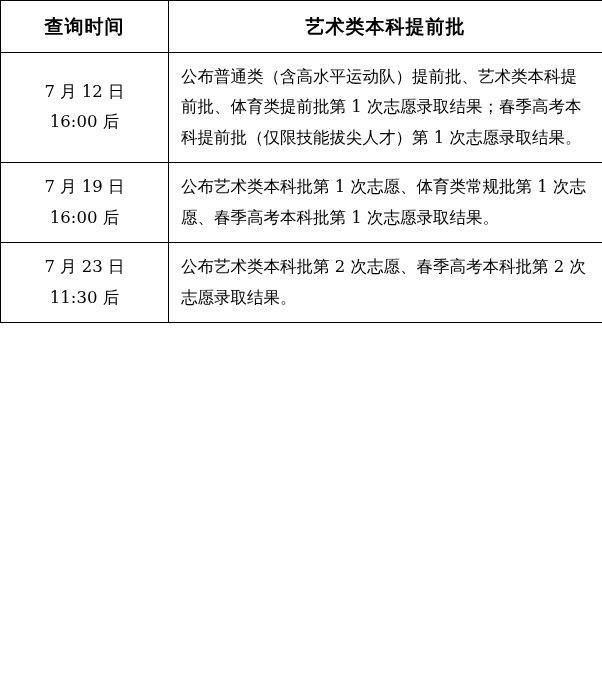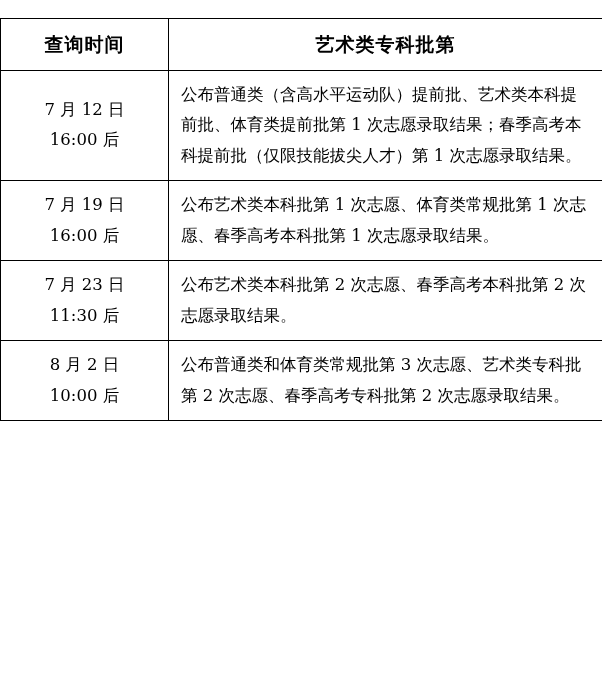--- a/index.html
+++ b/index.html
@@ -10,21 +10,20 @@
   body {
     width: 602px;
     height: 691px;
     font-family: "DejaVu Serif", "Liberation Serif", serif;
     color: #000000;
   }
   .table-wrap {
     width: 602px;
     box-sizing: border-box;
     padding: 0;
-    margin-top: 18px;
   }
   table.schedule {
     border-collapse: collapse;
     width: 602px;
     table-layout: fixed;
   }
   table.schedule col.col-time { width: 168px; }
   table.schedule col.col-type { width: 434px; }
 
   table.schedule th,
@@ -59,39 +58,34 @@
 
 <div class="table-wrap">
   <table class="schedule">
     <colgroup>
       <col class="col-time">
       <col class="col-type">
     </colgroup>
     <thead>
       <tr>
         <th>查询时间</th>
-        <th>艺术类专科批第</th>
+        <th>艺术类本科提前批</th>
       </tr>
     </thead>
     <tbody>
       <tr>
         <td class="time-cell">7 月 12 日
 16:00 后</td>
         <td class="type-cell">公布普通类（含高水平运动队）提前批、艺术类本科提前批、体育类提前批第 1 次志愿录取结果；春季高考本科提前批（仅限技能拔尖人才）第 1 次志愿录取结果。</td>
       </tr>
       <tr>
         <td class="time-cell">7 月 19 日
 16:00 后</td>
         <td class="type-cell">公布艺术类本科批第 1 次志愿、体育类常规批第 1 次志愿、春季高考本科批第 1 次志愿录取结果。</td>
       </tr>
       <tr>
         <td class="time-cell">7 月 23 日
 11:30 后</td>
         <td class="type-cell">公布艺术类本科批第 2 次志愿、春季高考本科批第 2 次志愿录取结果。</td>
       </tr>
-      <tr>
-        <td class="time-cell">8 月 2 日
-10:00 后</td>
-        <td class="type-cell">公布普通类和体育类常规批第 3 次志愿、艺术类专科批第 2 次志愿、春季高考专科批第 2 次志愿录取结果。</td>
-      </tr>
     </tbody>
   </table>
 </div>
 
 </body></html>

